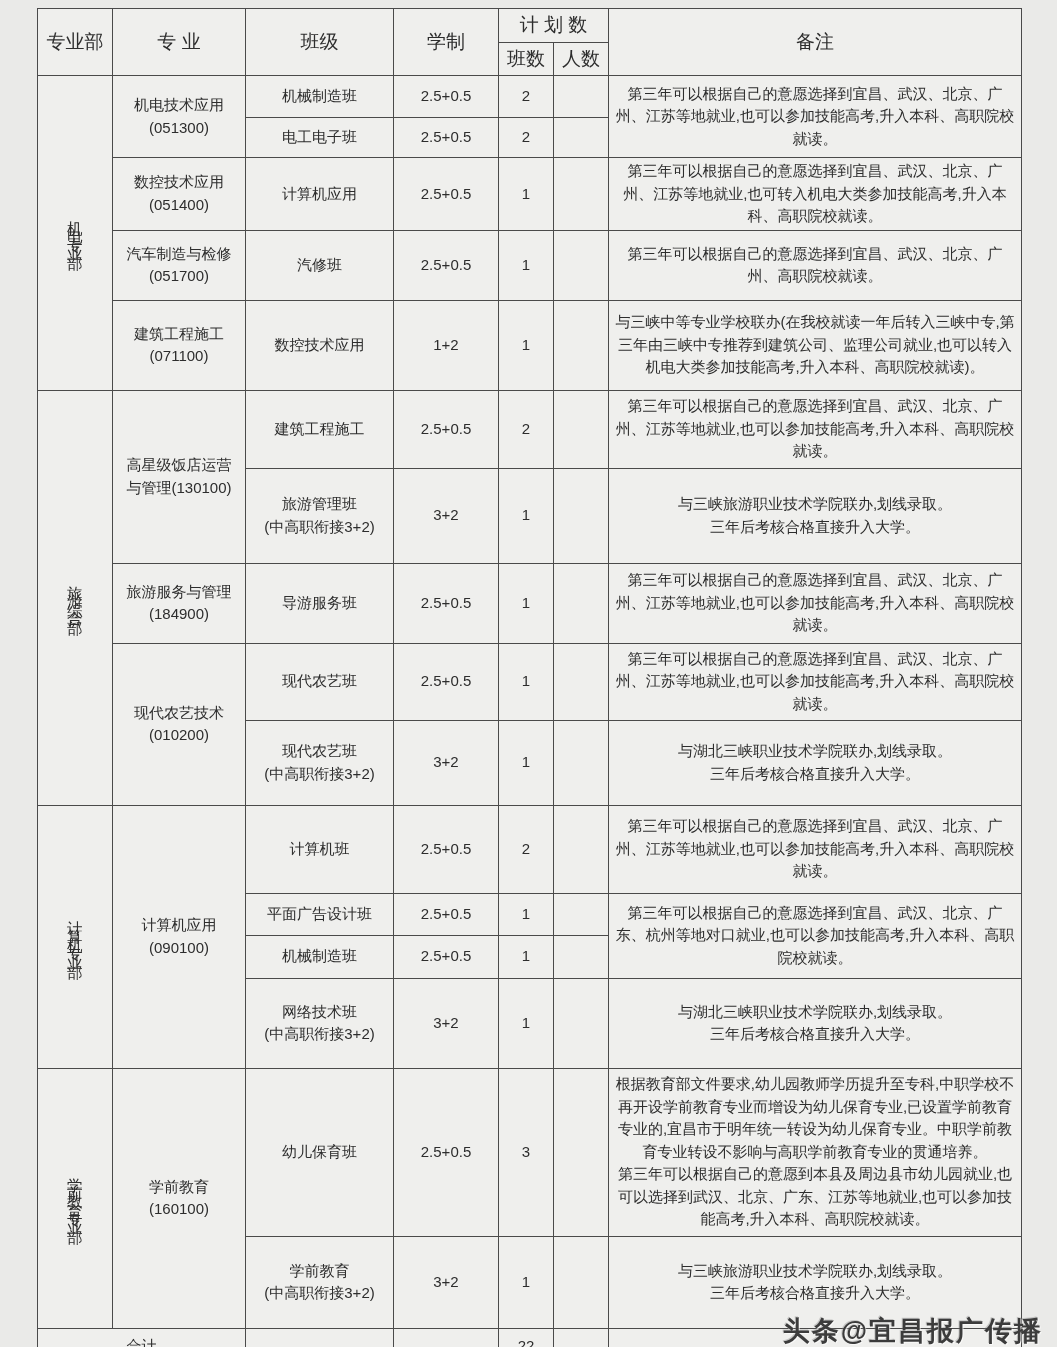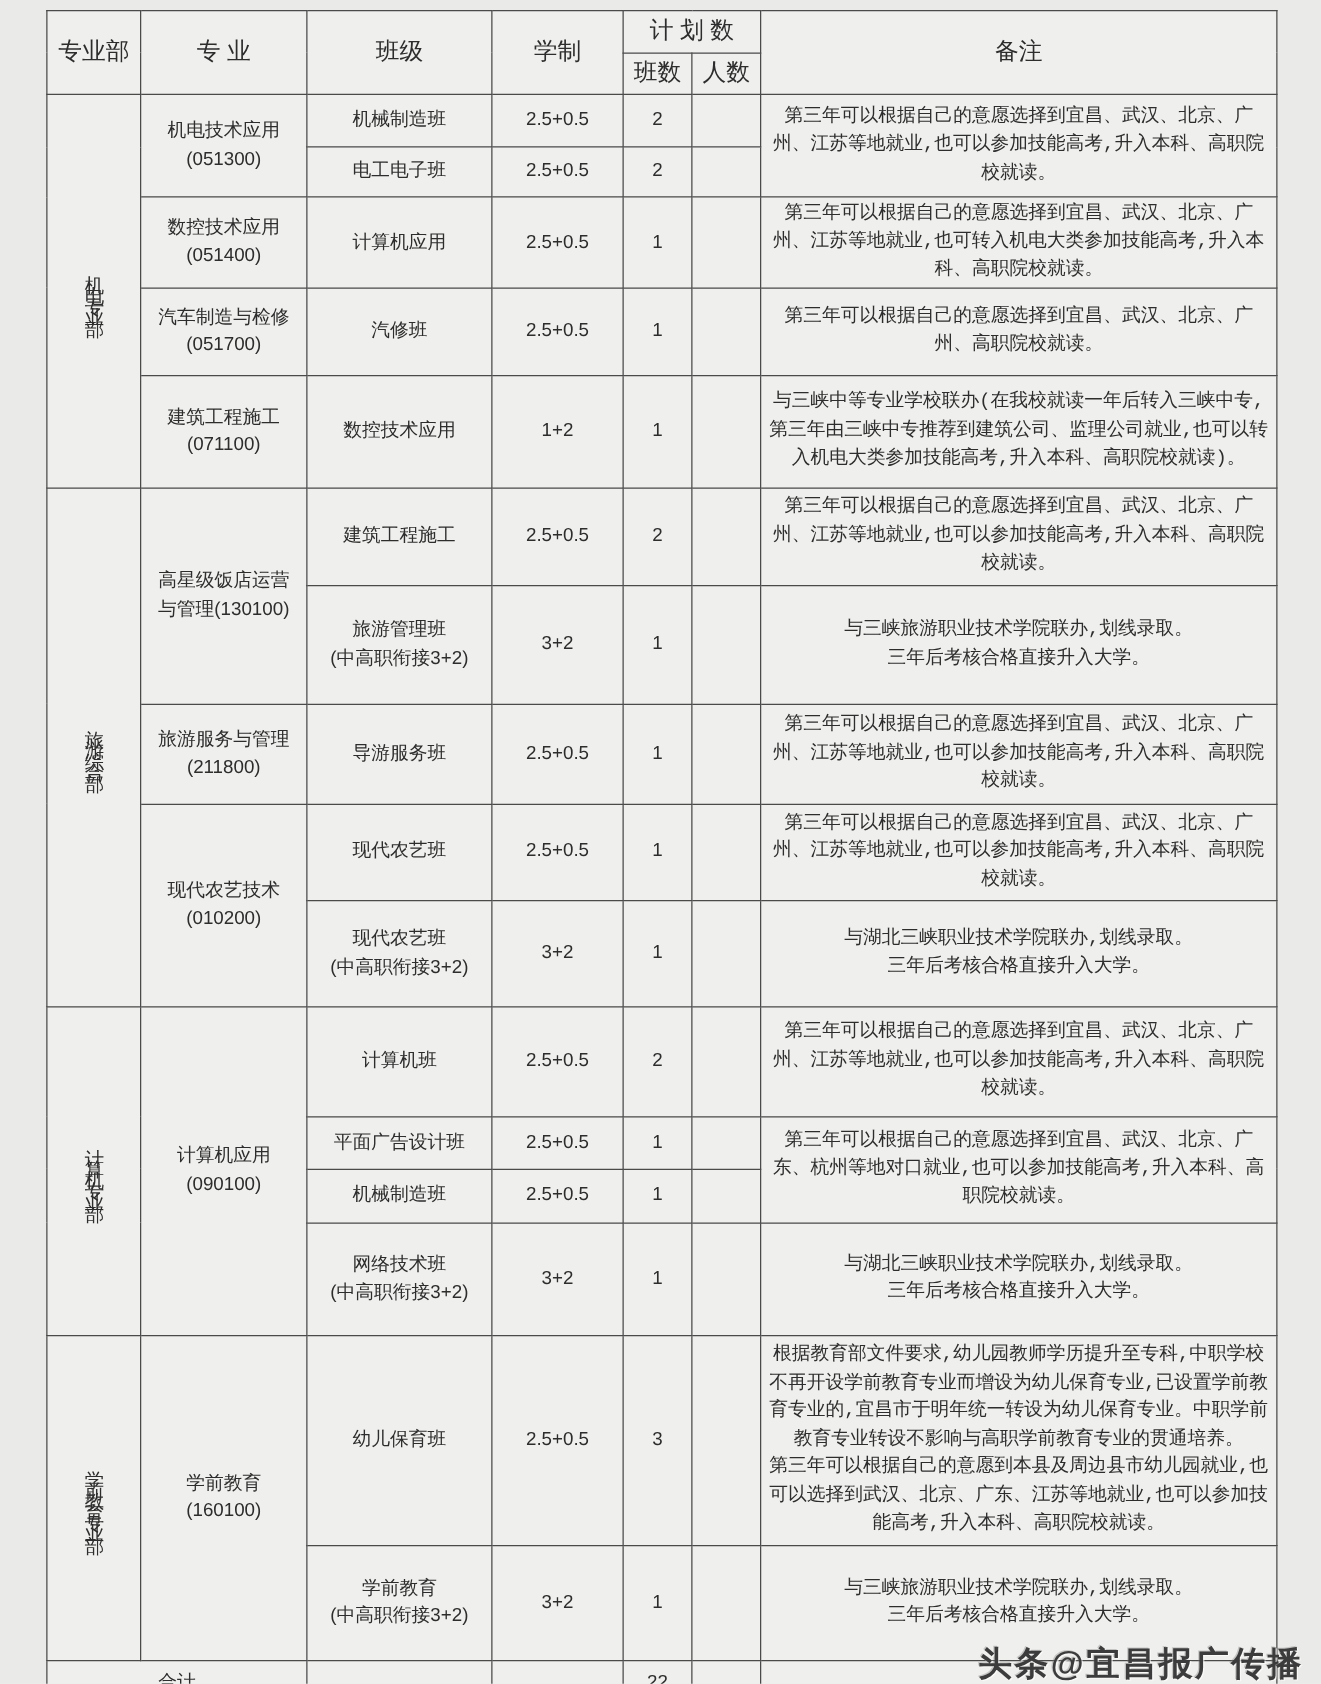--- a/index.html
+++ b/index.html
@@ -28,21 +28,20 @@
     padding:2px 4px;
     line-height:1.5;
     color:#2d2d2d;
     overflow:hidden;
   }
   table.enroll th{font-size:19px;}
   td.remark{
     text-align:left;
     padding:6px 12px;
     vertical-align:middle;
-    font-family:Liberation Mono, monospace;
   }
   .preline{white-space:pre-line;}
   .vtext{
     writing-mode:vertical-lr;
     text-orientation:upright;
     letter-spacing:0.55em;
     display:inline-block;
     font-size:15.5px;
   }
   td.cnt{font-size:15px;}
@@ -145,21 +144,21 @@
       <td class="preline">旅游管理班
 (中高职衔接3+2)</td>
       <td>3+2</td>
       <td class="cnt">1</td>
       <td class="cnt"></td>
       <td class="remark preline">与三峡旅游职业技术学院联办,划线录取。
 三年后考核合格直接升入大学。</td>
     </tr>
     <tr style="height:80px">
       <td class="preline">旅游服务与管理
-(211800)</td>
+(184900)</td>
       <td class="preline">导游服务班</td>
       <td>2.5+0.5</td>
       <td class="cnt">1</td>
       <td class="cnt"></td>
       <td class="remark preline">第三年可以根据自己的意愿选择到宜昌、武汉、北京、广州、江苏等地就业,也可以参加技能高考,升入本科、高职院校就读。</td>
     </tr>
     <tr style="height:77px">
       <td rowspan="2" class="preline">现代农艺技术
 (010200)</td>
       <td class="preline">现代农艺班</td>

